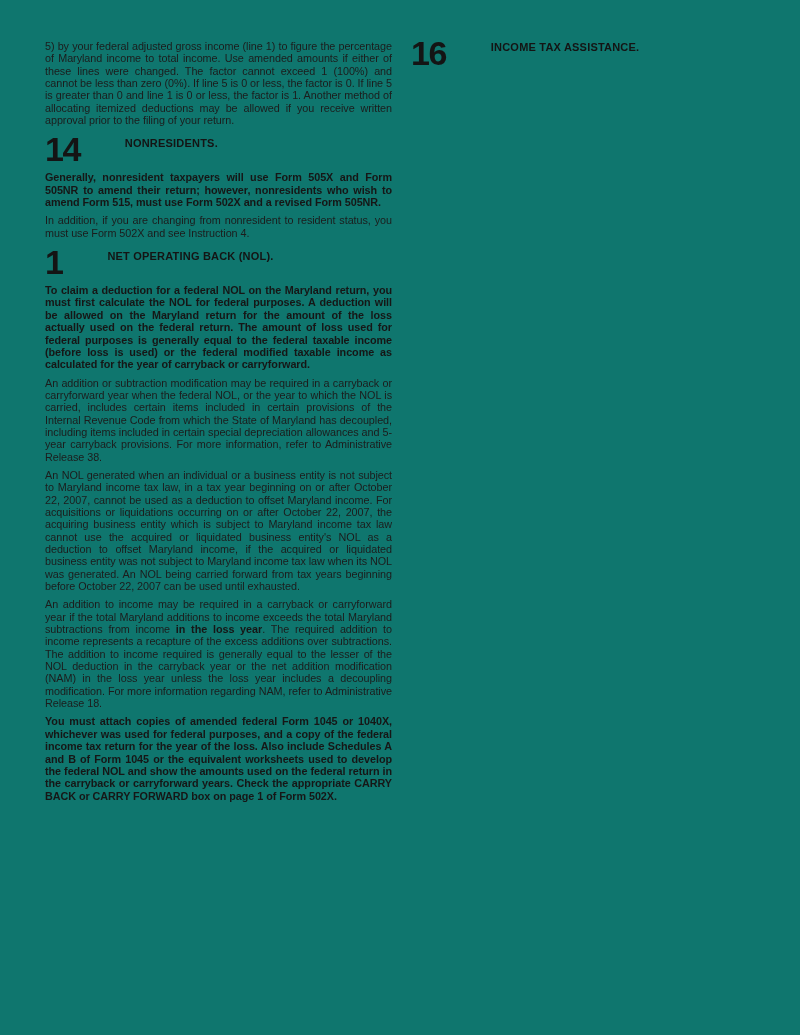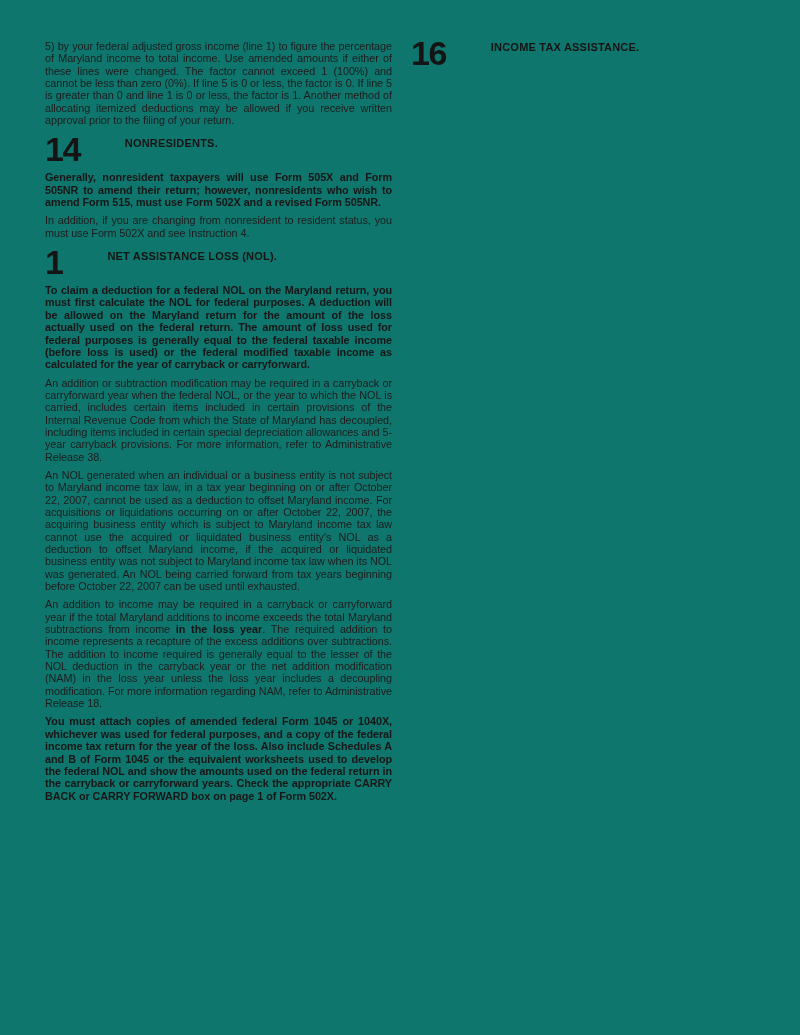--- a/index.html
+++ b/index.html
@@ -66,21 +66,21 @@
 
       <div class="section-heading">
         <span class="section-number">14</span>
         <span class="section-title">NONRESIDENTS.</span>
       </div>
       <p class="para"><span class="b">Generally, nonresident taxpayers will use Form 505X and Form 505NR to amend their return; however, nonresidents who wish to amend Form 515, must use Form 502X and a revised Form 505NR.</span></p>
       <p class="para"><span>In addition, if you are changing from nonresident to resident status, you must use Form 502X and see Instruction 4.</span></p>
 
       <div class="section-heading">
         <span class="section-number">1</span>
-        <span class="section-title">NET ASSISTANCE LOSS (NOL).</span>
+        <span class="section-title">NET OPERATING BACK (NOL).</span>
       </div>
       <p class="para"><span class="b">To claim a deduction for a federal NOL on the Maryland return, you must first calculate the NOL for federal purposes. A deduction will be allowed on the Maryland return for the amount of the loss actually used on the federal return. The amount of loss used for federal purposes is generally equal to the federal taxable income (before loss is used) or the federal modified taxable income as calculated for the year of carryback or carryforward.</span></p>
       <p class="para"><span>An addition or subtraction modification may be required in a carryback or carryforward year when the federal NOL, or the year to which the NOL is carried, includes certain items included in certain provisions of the Internal Revenue Code from which the State of Maryland has decoupled, including items included in certain special depreciation allowances and 5-year carryback provisions. For more information, refer to Administrative Release 38.</span></p>
       <p class="para"><span>An NOL generated when an individual or a business entity is not subject to Maryland income tax law, in a tax year beginning on or after October 22, 2007, cannot be used as a deduction to offset Maryland income. For acquisitions or liquidations occurring on or after October 22, 2007, the acquiring business entity which is subject to Maryland income tax law cannot use the acquired or liquidated business entity's NOL as a deduction to offset Maryland income, if the acquired or liquidated business entity was not subject to Maryland income tax law when its NOL was generated. An NOL being carried forward from tax years beginning before October 22, 2007 can be used until exhausted.</span></p>
       <p class="para"><span>An addition to income may be required in a carryback or carryforward year if the total Maryland additions to income exceeds the total Maryland subtractions from income </span><span class="b">in the loss year</span><span>. The required addition to income represents a recapture of the excess additions over subtractions. The addition to income required is generally equal to the lesser of the NOL deduction in the carryback year or the net addition modification (NAM) in the loss year unless the loss year includes a decoupling modification. For more information regarding NAM, refer to Administrative Release 18.</span></p>
       <p class="para"><span class="b">You must attach copies of amended federal Form 1045 or 1040X, whichever was used for federal purposes, and a copy of the federal income tax return for the year of the loss. Also include Schedules A and B of Form 1045 or the equivalent worksheets used to develop the federal NOL and show the amounts used on the federal return in the carryback or carryforward years. Check the appropriate CARRY BACK or CARRY FORWARD box on page 1 of Form 502X.</span></p>
     </div>
 
     <div class="col col-right">
       <div class="section-heading first">

